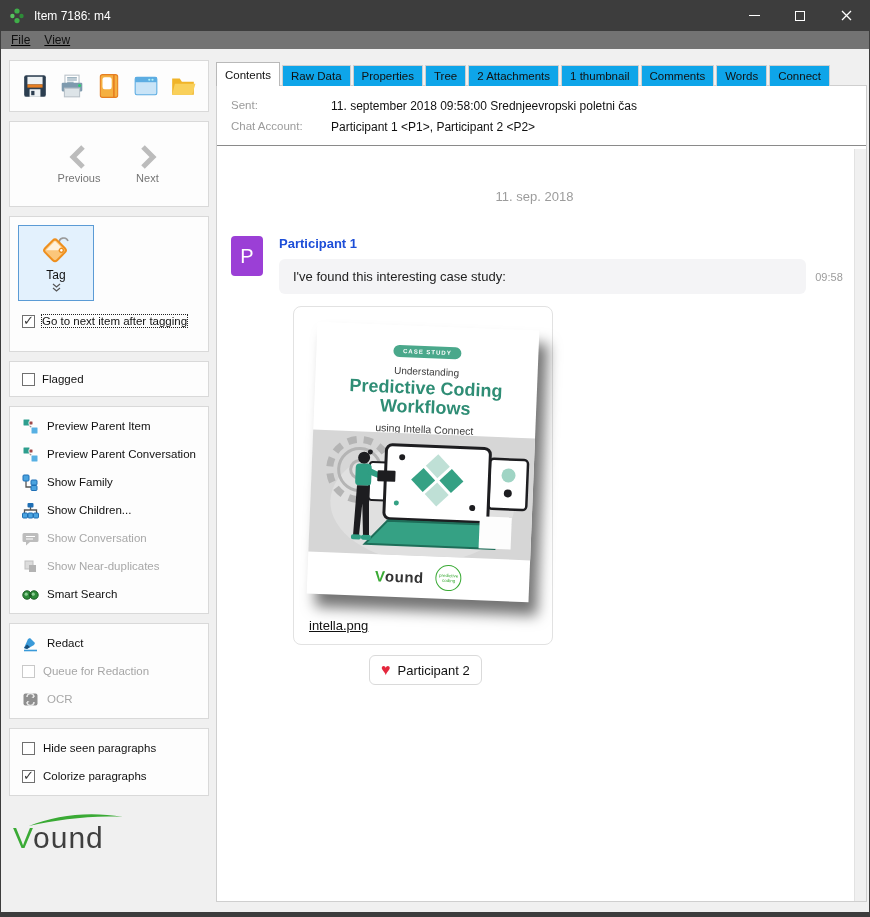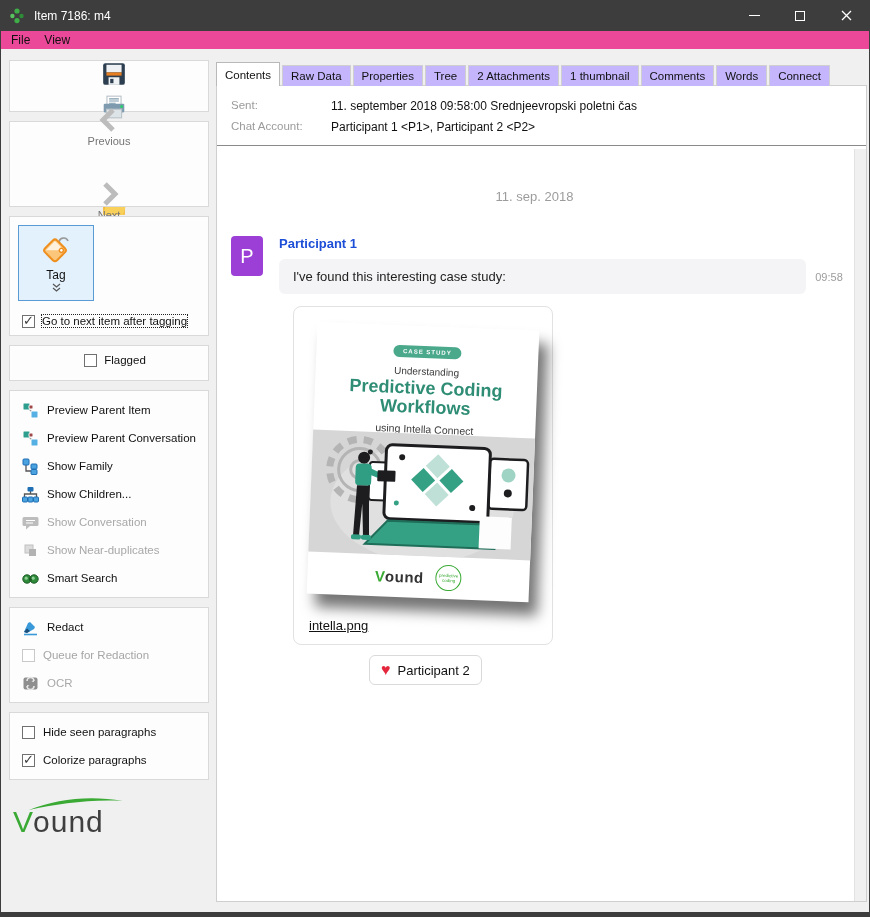--- a/index.html
+++ b/index.html
@@ -7,33 +7,33 @@
   body { font-family: "Liberation Sans", sans-serif; background: #f0f0f0; position: relative; }
 
   
   .win { position: absolute; inset: 0; border-left: 1px solid #3d3d3d; border-right: 1px solid #3d3d3d; }
   .titlebar { height: 31px; background: #3d3d3d; color: #fff; display: flex; align-items: center; }
   .app-icon { width: 18px; height: 18px; margin: 0 8px 0 7px; }
   .title-text { font-size: 12px; flex: 1; }
   .win-btn { width: 46px; height: 31px; display: flex; align-items: center; justify-content: center; color: #fff; }
   .glyph-min { width: 11px; border-top: 1px solid #fff; display: block; }
   .glyph-max { width: 10px; height: 10px; border: 1px solid #fff; display: block; }
-  .menubar { height: 18px; background: #ec4899; display: flex; align-items: center; padding-left: 3px; }
+  .menubar { height: 18px; background: #737373; display: flex; align-items: center; padding-left: 3px; text-decoration: underline; }
   .menu-item { font-size: 12px; color: #111; padding: 1px 7px; }
   .win-bottom { position: absolute; left: 0; right: 0; bottom: 0; height: 5px; background: #3d3d3d; }
 
   
   .sidebar { position: absolute; left: 8px; top: 60px; width: 200px; display: flex; flex-direction: column; gap: 9px; }
-  .panel { background: #fdfdfd; border: 1px solid #d9d9d9; flex-direction: column; }
+  .panel { background: #fdfdfd; border: 1px solid #d9d9d9; }
   .tool-row { height: 52px; display: flex; align-items: center; padding-left: 10px; gap: 7px; }
   .tool-btn { width: 30px; height: 30px; display: flex; align-items: center; justify-content: center; }
   .nav-panel { height: 86px; display: flex; align-items: center; justify-content: center; gap: 34px; }
   .nav-btn { display: flex; flex-direction: column; align-items: center; gap: 2px; }
   .nav-label { font-size: 11px; color: #757575; }
-  .tag-panel { height: 120px; padding: 8px; }
+  .tag-panel { height: 136px; padding: 8px; }
   .tag-btn { width: 76px; height: 76px; background: #e3f1fd; border: 1px solid #5b9bd5; display: flex; flex-direction: column; align-items: center; justify-content: center; gap: 1px; }
   .tag-btn-label { font-size: 12px; color: #111; }
   .cb-row { display: flex; align-items: center; gap: 7px; padding-left: 12px; height: 28px; }
   .tag-panel .cb-row { padding-left: 4px; margin-top: 6px; }
   .cb { width: 13px; height: 13px; border: 1px solid #707070; background: #fff; position: relative; flex: 0 0 13px; }
   .cb.checked::after { content: "\2713"; position: absolute; left: 0px; top: -3px; font-size: 13px; color: #3a3a3a; }
   .cb.disabled { border-color: #c9c9c9; }
   .cb-label { font-size: 11.5px; color: #111; }
   .cb-label.focus { outline: 1px dotted #222; }
   .cb-label.disabled { color: #a6a6a6; }
@@ -41,21 +41,21 @@
   .act-panel { padding: 5px 0; }
   .act-row { height: 28px; display: flex; align-items: center; gap: 8px; padding-left: 12px; }
   .act-label { font-size: 11.5px; color: #111; }
   .act-row.disabled .act-label { color: #a8a8a8; }
   .icon16 { width: 17px; height: 17px; flex: 0 0 17px; }
   .logo-box { margin-top: 8px; padding-left: 4px; }
 
   
   .main { position: absolute; left: 215px; top: 62px; width: 651px; height: 840px; }
   .tabs { height: 23px; display: flex; align-items: flex-end; position: relative; z-index: 2; }
-  .tab { font-size: 11.5px; color: #111; background: #c4b5fd; border: 1px solid #cfcfcf; border-bottom: none; padding: 4px 8px 4px; margin-right: 2px; position: relative; top: 1px; }
+  .tab { font-size: 11.5px; color: #111; background: #0ea5e9; border: 1px solid #cfcfcf; border-bottom: none; padding: 4px 8px 4px; margin-right: 2px; position: relative; top: 1px; }
   .tab.active { background: #fff; border-color: #b9b9b9; padding-top: 6px; padding-bottom: 5px; }
   .content { position: absolute; top: 23px; left: 0; right: 0; bottom: 0; background: #fff; border: 1px solid #cfcfcf; }
   .hdr { padding: 13px 14px 11px; border-bottom: 1px solid #8a8a8a; }
   .hdr-row { display: flex; margin-bottom: 7px; }
   .hdr-row:last-child { margin-bottom: 0; }
   .hdr-label { width: 100px; font-size: 11.5px; color: #9b9b9b; }
   .hdr-value { font-size: 12px; color: #111; }
 
   .chat { position: absolute; top: 63px; left: 0; right: 0; bottom: 0; overflow: hidden; }
   .scroll-track { position: absolute; top: 0; right: 0; bottom: 0; width: 12px; background: #f0f0f0; border-left: 1px solid #e2e2e2; }

